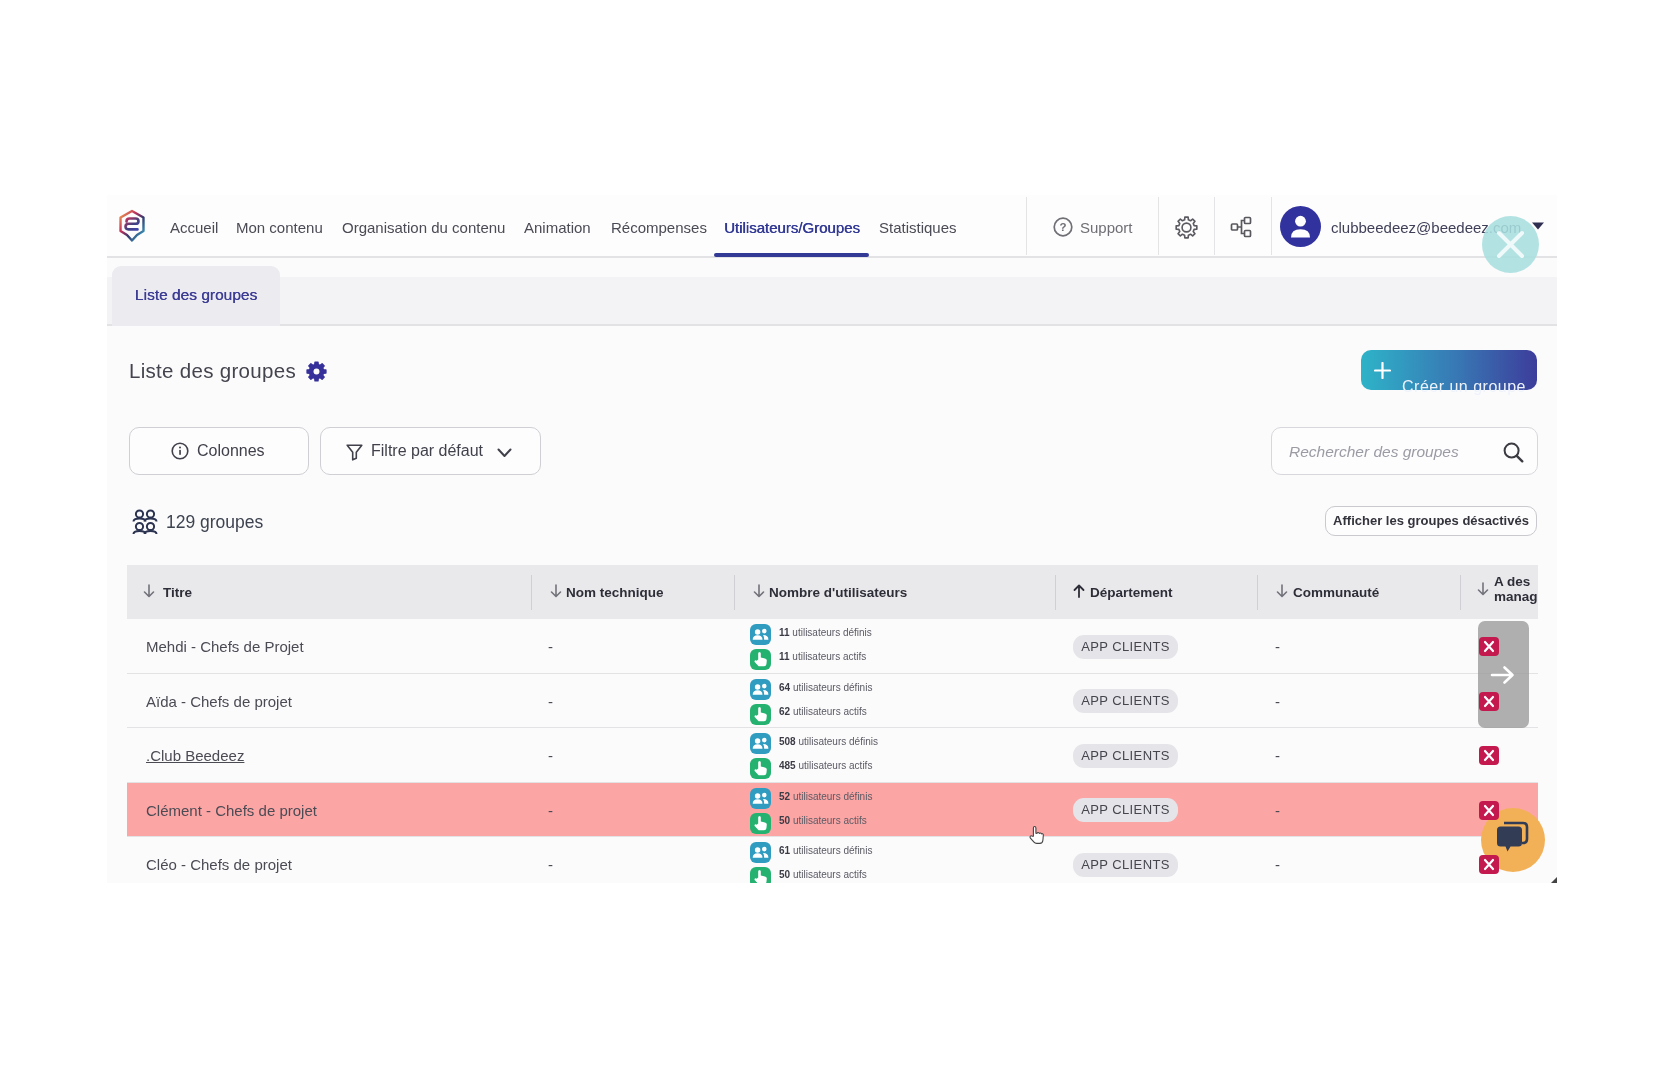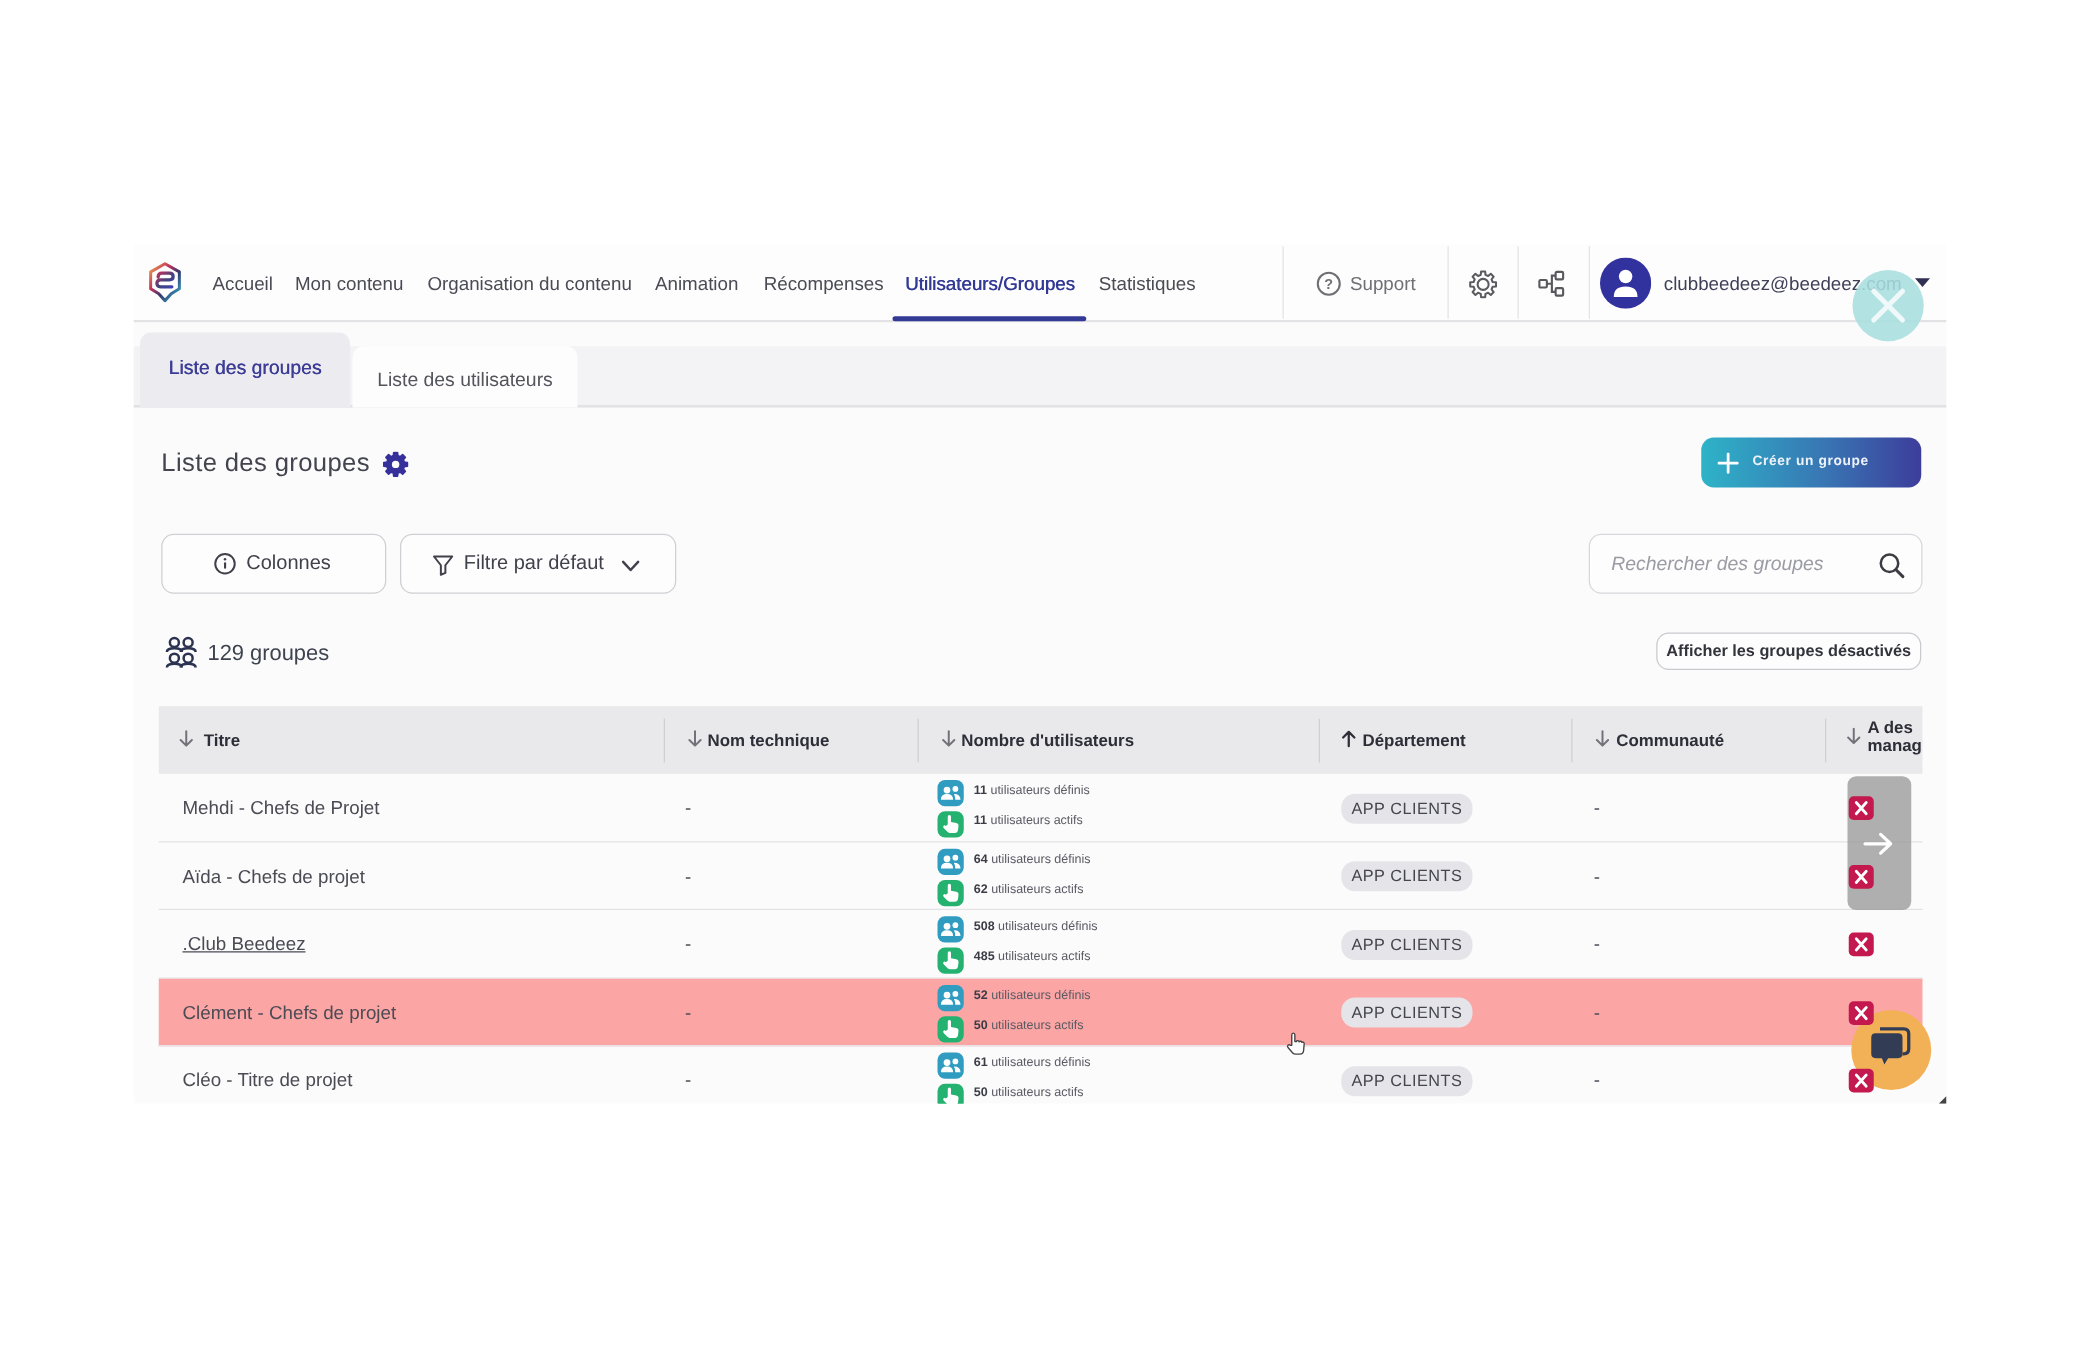--- a/index.html
+++ b/index.html
@@ -18,21 +18,21 @@
 #tabstrip { left:107px; top:258px; width:1450px; height:69px; background:#fbfbfc; }
 #tabband { left:107px; top:277px; width:1450px; height:49px; background:#f3f3f5; border-bottom:2px solid #e2e2e5; }
 #tab1 { left:112px; top:266px; width:168px; height:60px; background:#ebebf0; border-radius:9px 9px 0 0; color:#3d3d96; font-size:15.5px; text-align:center; line-height:58px; text-shadow:0.3px 0 0 #3d3d96; }
 #tab2 { left:282px; top:277px; width:180px; height:49px; background:#fdfdfe; border-radius:9px 9px 0 0; color:#54545c; font-size:15.5px; text-align:center; line-height:55px; }
 
 
 #content { left:107px; top:327px; width:1450px; height:556px; background:#fbfbfc; }
 
 #h1 { left:129px; top:359px; font-size:20.5px; color:#44444e; letter-spacing:0.3px; }
 #createbtn { left:1361px; top:350px; width:176px; height:40px; border-radius:10px; background:linear-gradient(90deg,#2eb3c8 0%, #3877b4 55%, #3d3d9b 100%); }
-#createbtn .txt { left:41px; top:13px; font-size:11px; color:#eef3fb; letter-spacing:0.5px;font-weight:bold; }
+#createbtn .txt { left:41px; top:28px; font-size:16px; color:#eef3fb; letter-spacing:0.5px; }
 
 .btn { background:#fdfdfe; border:1px solid #cfcfd4; border-radius:10px; }
 #colbtn { left:129px; top:427px; width:180px; height:48px; }
 #colbtn .txt { left:67px; top:14px; font-size:16px; color:#41414b; font-weight:500; }
 #filtbtn { left:320px; top:427px; width:221px; height:48px; }
 #filtbtn .txt { left:50px; top:14px; font-size:16px; color:#41414b; font-weight:500; }
 #search { left:1271px; top:427px; width:267px; height:48px; background:#fdfdfe; border:1px solid #d8d8dc; border-radius:10px;padding-left:36px; }
 #search .ph { left:17px; top:15px; font-style:italic; font-size:15.5px; color:#9b9ba4; }
 
 #grouplabel { left:166px; top:512px; font-size:17.5px; color:#3d434f; font-weight:400; }
@@ -117,21 +117,20 @@
     <path d="M11 31.5 q0-8.3 9.5-8.3 q9.5 0 9.5 8.3 z" fill="#ffffff"></path>
   </svg>
   <div class="abs" style="left:1331px; top:219px; font-size:15px; color:#3f3f58;">clubbeedeez@beedeez.com</div>
   <svg class="abs" style="left:1531px; top:221px;" width="14" height="10" viewBox="0 0 14 10">
     <path d="M1 1.5 L7 8.5 L13 1.5 Z" fill="#2f2f52"></path>
   </svg>
 
   <div class="abs" id="tabstrip"></div>
   <div class="abs" id="tabband"></div>
   <div class="abs" id="tab1">Liste des groupes</div>
-  <div class="abs" id="tab2">Liste des utilisateurs</div>
 
   <div class="abs" id="content"></div>
   <div class="abs" id="h1">Liste des groupes</div>
   <svg class="abs" style="left:306px; top:361px;" width="21" height="21" viewBox="0 0 24 24">
     <path d="M10.02 4.04 L10.29 1.23 L13.71 1.23 L13.98 4.04 L16.22 4.97 L18.41 3.18 L20.82 5.59 L19.03 7.78 L19.96 10.02 L22.77 10.29 L22.77 13.71 L19.96 13.98 L19.03 16.22 L20.82 18.41 L18.41 20.82 L16.22 19.03 L13.98 19.96 L13.71 22.77 L10.29 22.77 L10.02 19.96 L7.78 19.03 L5.59 20.82 L3.18 18.41 L4.97 16.22 L4.04 13.98 L1.23 13.71 L1.23 10.29 L4.04 10.02 L4.97 7.78 L3.18 5.59 L5.59 3.18 L7.78 4.97 Z" fill="#36309b" stroke="#36309b" stroke-width="1.6" stroke-linejoin="round"></path>
     <circle cx="12" cy="12" r="3.4" fill="#fbfbfc"></circle>
   </svg>
 
   <div class="abs" id="createbtn">
     <svg class="abs" style="left:13px; top:12px;" width="17" height="17" viewBox="0 0 17 17">
@@ -296,21 +295,21 @@
           </svg></div>
     <div class="abs uline" style="top:8px;"><b>52</b> utilisateurs définis</div>
     <div class="abs uline" style="top:32px;"><b>50</b> utilisateurs actifs</div>
     <div class="abs badge" style="top:15px;">APP CLIENTS</div>
     <div class="abs dash" style="left:1148px; top:19px;">-</div>
     <div class="abs xbadge" style="top:18px;"><svg width="20" height="19" viewBox="0 0 20 19">
             <path d="M6 5 L14 14 M14 5 L6 14" stroke="#ffffff" stroke-width="2.2" stroke-linecap="round"></path>
           </svg></div>
   </div>
       <div class="abs row" style="top:837px; height:55px;  border-bottom:none; overflow:hidden;">
-    <div class="abs rtitle" style="top:19px;">Cléo - Titre de projet</div>
+    <div class="abs rtitle" style="top:19px;">Cléo - Chefs de projet</div>
     <div class="abs dash" style="left:421px; top:19px;">-</div>
     <div class="abs ic blue" style="top:5px;"><svg width="21" height="21" viewBox="0 0 21 21">
             <g fill="#ffffff">
               <circle cx="7.6" cy="8" r="2.7"></circle>
               <path d="M2.7 15.7 q0-4.5 4.9-4.5 q4.9 0 4.9 4.5 z"></path>
               <circle cx="14.3" cy="7.1" r="2.3"></circle>
               <path d="M13.1 11.1 q5.3 0 5.3 4.6 h-4.2 q0-2.8-1.1-4.6 z"></path>
             </g>
           </svg></div>
     <div class="abs ic green" style="top:30px;"><svg width="21" height="21" viewBox="0 0 21 21">

